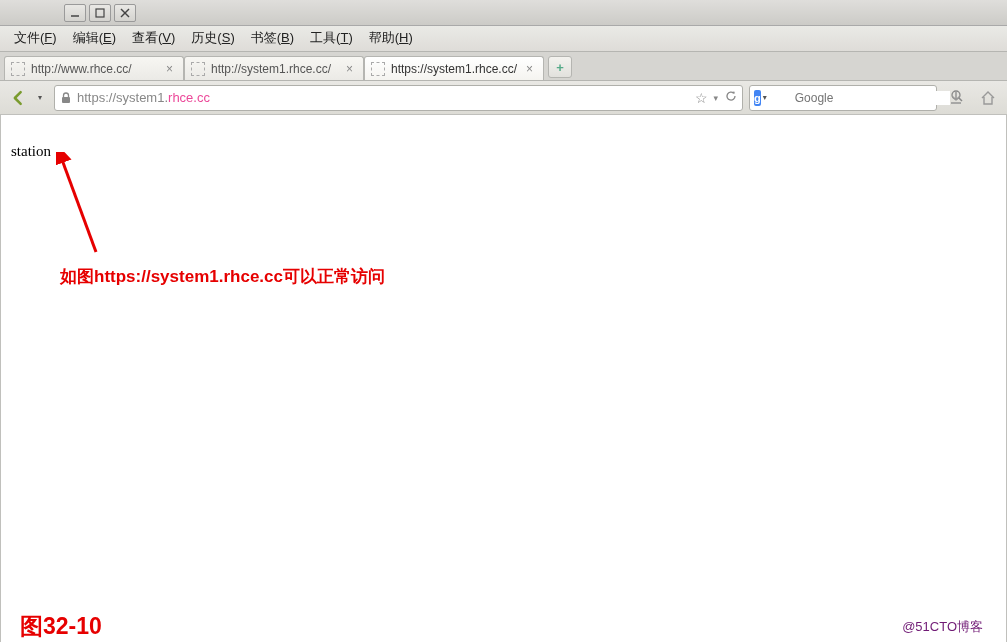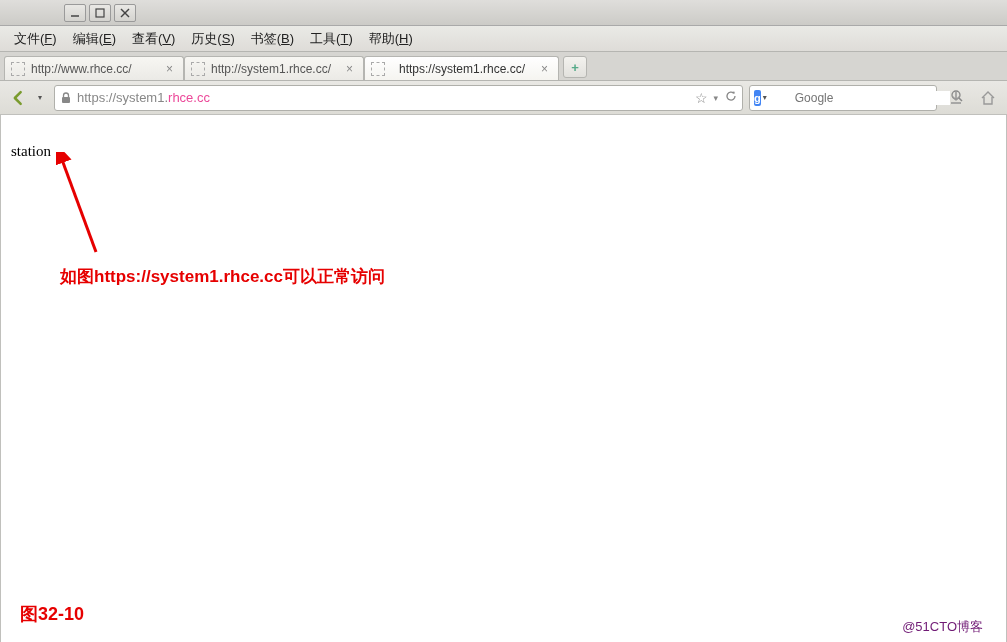--- a/index.html
+++ b/index.html
@@ -4,27 +4,27 @@
 <style>
   * { box-sizing: border-box; margin: 0; padding: 0; }
   body { font-family: "WenQuanYi Micro Hei", Arial, sans-serif; font-size: 13px; background: #fff; width: 1007px; height: 642px; position: relative; overflow: hidden; }
   
   .titlebar { height: 26px; background: linear-gradient(#dfdedb, #cccbc7); border-bottom: 1px solid #a9a9a9; display: flex; align-items: center; position: relative; }
   .tb-left { width: 64px; }
   .title-text { flex: 1; text-align: center; font-weight: bold; color: #333; }
   .tb-btns { display: flex; gap: 3px; margin-right: 4px; }
   .tb-btn { width: 22px; height: 18px; background: linear-gradient(#e9e8e5,#d4d3cf); border: 1px solid #9a9a9a; border-radius: 2px; display: flex; align-items: center; justify-content: center; font-size: 10px; color: #444; cursor: pointer; }
   
-  .menubar { height: 26px; background: linear-gradient(#eaeae6,#dedcd8); border-bottom: 1px solid #b5b5b1; display: flex; align-items: center; padding-left: 6px; gap: 0; }
+  .menubar { height: 26px; background: linear-gradient(#eaeae6,#dedcd8); border-bottom: 1px solid #b5b5b1; display: flex; align-items: flex-start; padding-left: 6px; gap: 0; }
   .menu-item { padding: 3px 8px; color: #222; cursor: pointer; }
   .menu-item .accel { text-decoration: underline; }
   
   .tabbar { height: 29px; background: #d6d5d1; border-bottom: 1px solid #b5b5b1; display: flex; align-items: flex-end; padding: 3px 4px 0 4px; }
   .tab { height: 24px; min-width: 180px; max-width: 250px; background: linear-gradient(#f7f6f2,#ebeae6); border: 1px solid #b5b5b1; border-bottom: none; border-radius: 3px 3px 0 0; display: flex; align-items: center; padding: 8px 6px; margin-right: 0; font-size: 12px; color: #555; cursor: pointer; }
-  .tab.active { background: linear-gradient(#fff,#f5f4f0); color: #333; gap: 8px; }
+  .tab.active { background: linear-gradient(#fff,#f5f4f0); color: #333; }
   .tab-icon { width: 14px; height: 14px; border: 1px dashed #aaa; margin-right: 6px; flex-shrink: 0; }
   .tab-label { flex: 1; white-space: nowrap; overflow: hidden; text-overflow: ellipsis; }
   .tab-close { width: 15px; height: 15px; display: flex; align-items: center; justify-content: center; color: #888; margin-left: 4px; cursor: pointer; }
   .newtab-btn { width: 24px; height: 22px; background: linear-gradient(#f3f2ee,#e2e1dd); border: 1px solid #b5b5b1; border-radius: 3px; display: flex; align-items: center; justify-content: center; color: #5a8; font-weight: bold; margin-left: 4px; margin-bottom: 2px; cursor: pointer; }
   
   .navbar { height: 34px; background: linear-gradient(#e9e8e4,#dddcd6); border-bottom: 1px solid #c0c0bc; display: flex; align-items: center; padding: 0 6px; gap: 6px; }
   .back-btn { width: 26px; height: 26px; border-radius: 3px; display: flex; align-items: center; justify-content: center; cursor: pointer; }
   .back-btn svg { width: 20px; height: 20px; }
   .dropdown-arrow { width: 10px; font-size: 8px; color: #555; cursor: pointer; }
   
@@ -43,21 +43,21 @@
   .search-mag { color: #888; cursor: pointer; }
   
   .nav-right { display: flex; gap: 6px; }
   .nav-icon-btn { width: 26px; height: 26px; display: flex; align-items: center; justify-content: center; cursor: pointer; }
   
   .content { position: absolute; top: 115px; left: 0; right: 0; bottom: 0; background: #fff; padding: 8px 8px; font-family: serif; font-size: 15px; color: #000; border-left:1px solid #c0c0bc; border-right:1px solid #c0c0bc;text-align:center; }
   .page-text { position: absolute; top: 28px; left: 10px; }
   
   .annot-arrow { position: absolute; top: 152px; left: 56px; pointer-events: none; }
   .annot-text { position: absolute; top: 265px; left: 60px; color: #e60000; font-weight: bold; font-size: 17px; font-family: "Microsoft YaHei", sans-serif; }
-  .annot-figure { position: absolute; bottom: 16px; left: 20px; color: #e60000; font-weight: bold; font-size: 18px; font-family: "Microsoft YaHei", sans-serif; }
+  .annot-figure { position: absolute; bottom: 0; left: 20px; color: #e60000; font-weight: bold; font-size: 23px; font-family: "Microsoft YaHei", sans-serif; }
   .watermark { position: absolute; bottom: 6px; right: 24px; color: #701a75; font-size: 13px; font-family: sans-serif; }
 </style>
 </head>
 <body>
 
 <div class="titlebar">
   <div class="tb-left"></div>
   <div class="tb-btns">
     <div class="tb-btn">
       <svg width="10" height="10" viewBox="0 0 10 10">

